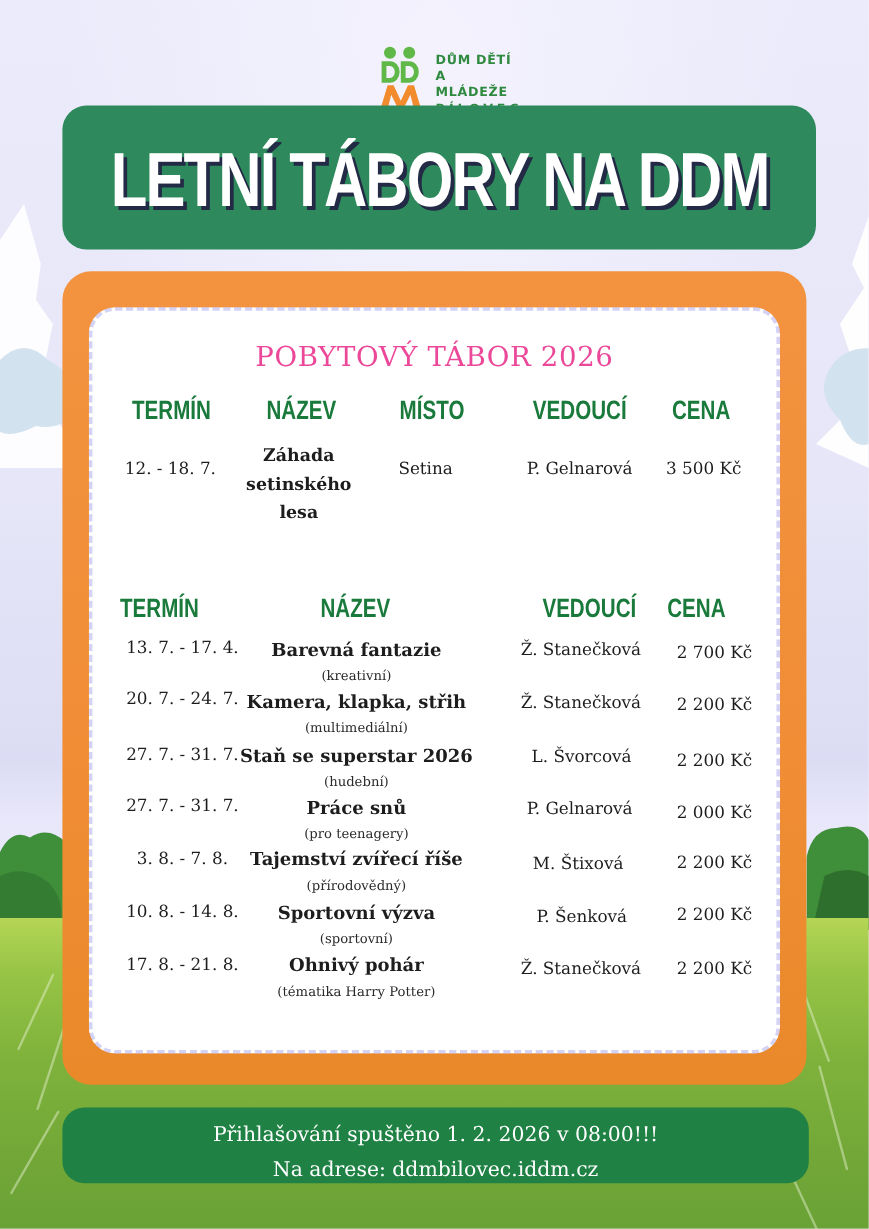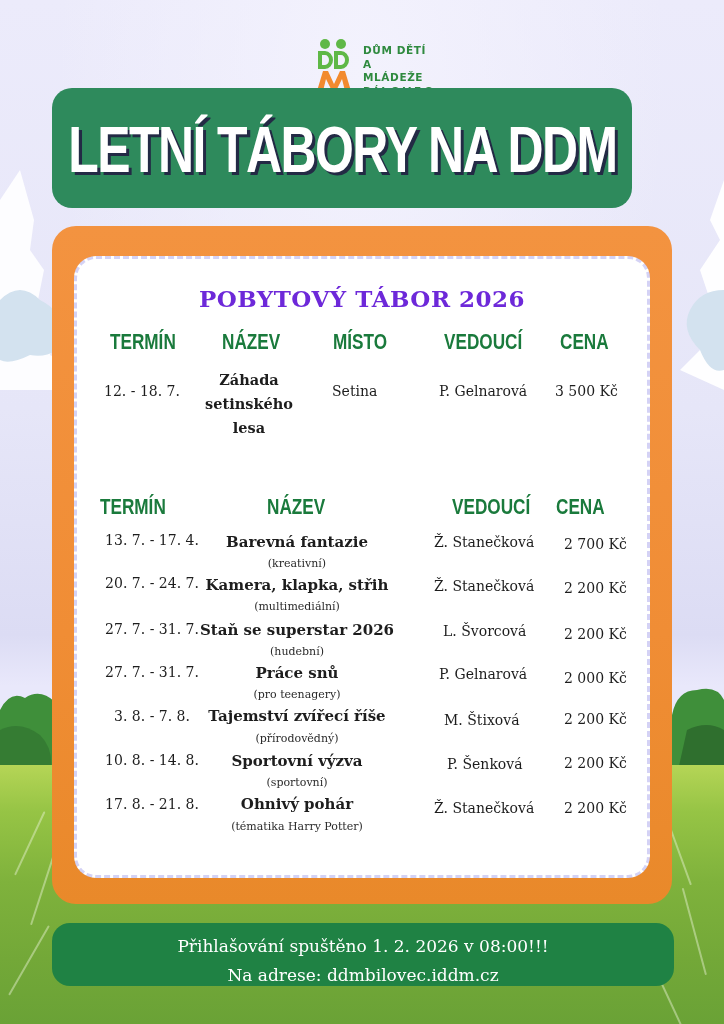--- a/index.html
+++ b/index.html
@@ -18,34 +18,34 @@
   .grass-streak { position:absolute; width:2px; background: rgba(235,245,215,0.45); border-radius: 2px; transform-origin: bottom center; }
 
   
   .logo { position:absolute; left:316px; top:20px; width:120px; height:56px;margin-top:16px; }
   .logo-mark { position:absolute; left:0; top:0; width:36px; height:56px; }
   .logo-text { position:absolute; left:47px; top:8px; font-family:"DejaVu Sans", sans-serif; font-weight:bold;
     color:#2f8a3f; font-size:10.5px; line-height:13.5px; letter-spacing:0.6px; }
   .logo-text .l3 { letter-spacing: 3.2px; }
 
   
-  .banner { position:absolute; left:52px; top:88px; width:580px; height:120px; background:#2e8a5c;
+  .banner { position:absolute; left:52px; top:88px; width:628px; height:120px; background:#2e8a5c;
     border-radius: 20px; display:flex; align-items:center; justify-content:center; }
   .banner-title { font-family:"Liberation Sans", sans-serif; font-weight:bold; color:#ffffff;
     font-size:64px; letter-spacing:-2px; transform: scaleX(0.78); white-space:nowrap;
     text-shadow: 4px 3px 0 #232a45; margin-top:4px; }
 
   
   .frame { position:absolute; left:52px; top:226px; width:620px; height:678px;
     background: linear-gradient(180deg, #f39340 0%, #f08d35 60%, #e9892a 100%); border-radius: 24px; }
   .card { position:absolute; left:74px; top:256px; width:576px; height:622px; background:#ffffff;
     border: 3px dashed #d4d2f5; border-radius: 22px; box-sizing:border-box; }
 
-  .section-title { position:absolute; left:0; width:100%; text-align:center; color:#6d28d9;
-    font-family:"DejaVu Serif", serif; font-weight:bold; letter-spacing:0.5px; }
+  .section-title { position:absolute; left:0; width:100%; text-align:center; color:#ec4899;
+    font-family:"DejaVu Serif", serif; font-weight:normal; letter-spacing:0.5px; }
   .hdr { position:absolute; font-family:"Liberation Sans", sans-serif; font-weight:bold; color:#1a7a3c;
     font-size:22px; transform: scaleX(0.78); transform-origin:left center; white-space:nowrap; }
   .cell { position:absolute; font-family:"DejaVu Serif", serif; color:#1d1d1d; font-size:14px; white-space:nowrap; }
   .cell.center { text-align:center; }
   .name { font-weight:bold; font-size:15px; }
   .sub { font-size:11px; color:#2a2a2a; }
 
   
   .info { position:absolute; left:52px; top:923px; width:622px; height:63px; background:#1f8244;
     border-radius: 18px; color:#ffffff; text-align:center; font-family:"DejaVu Serif", serif; }

